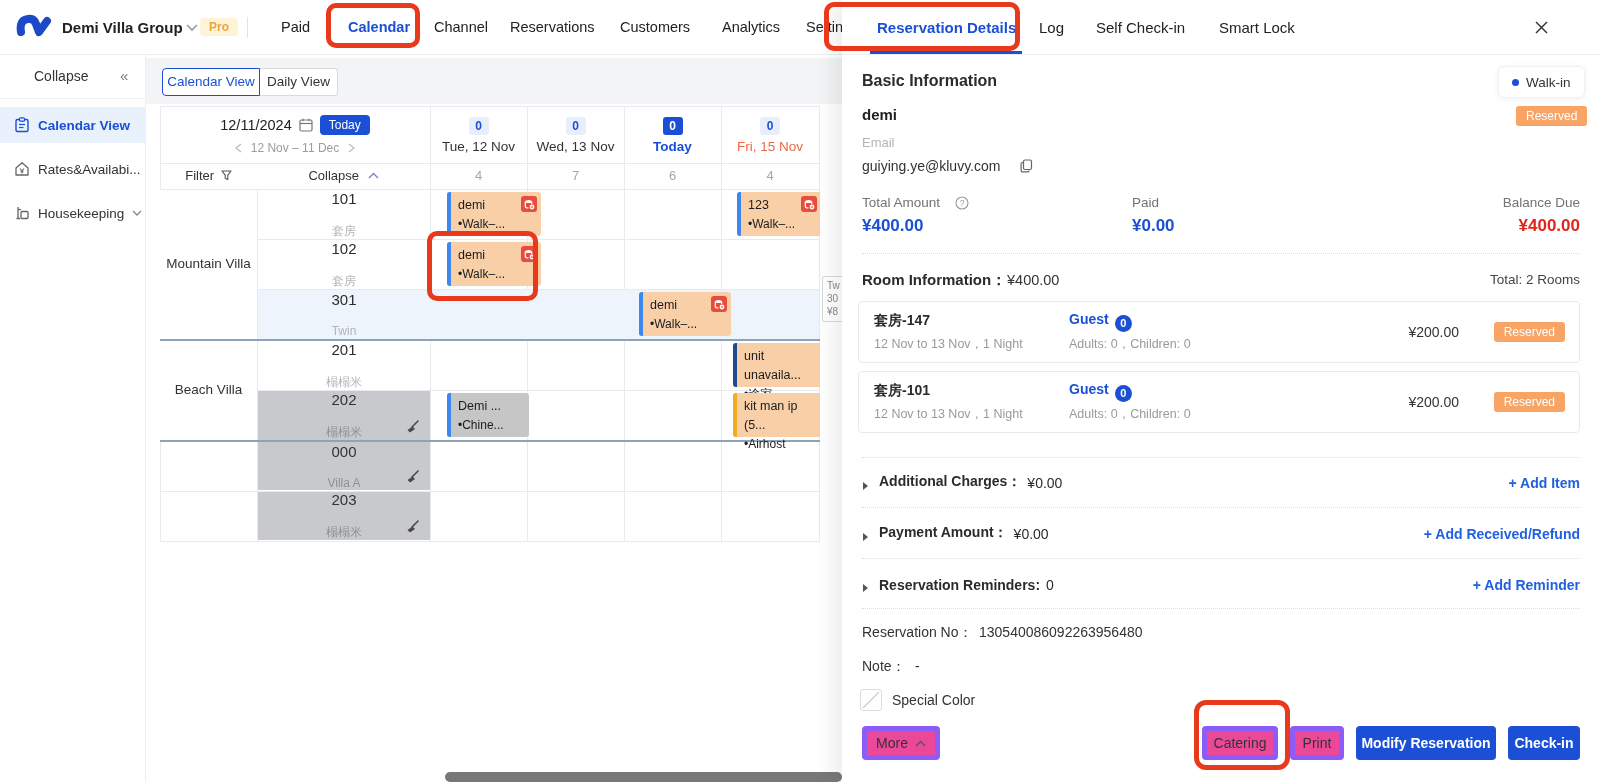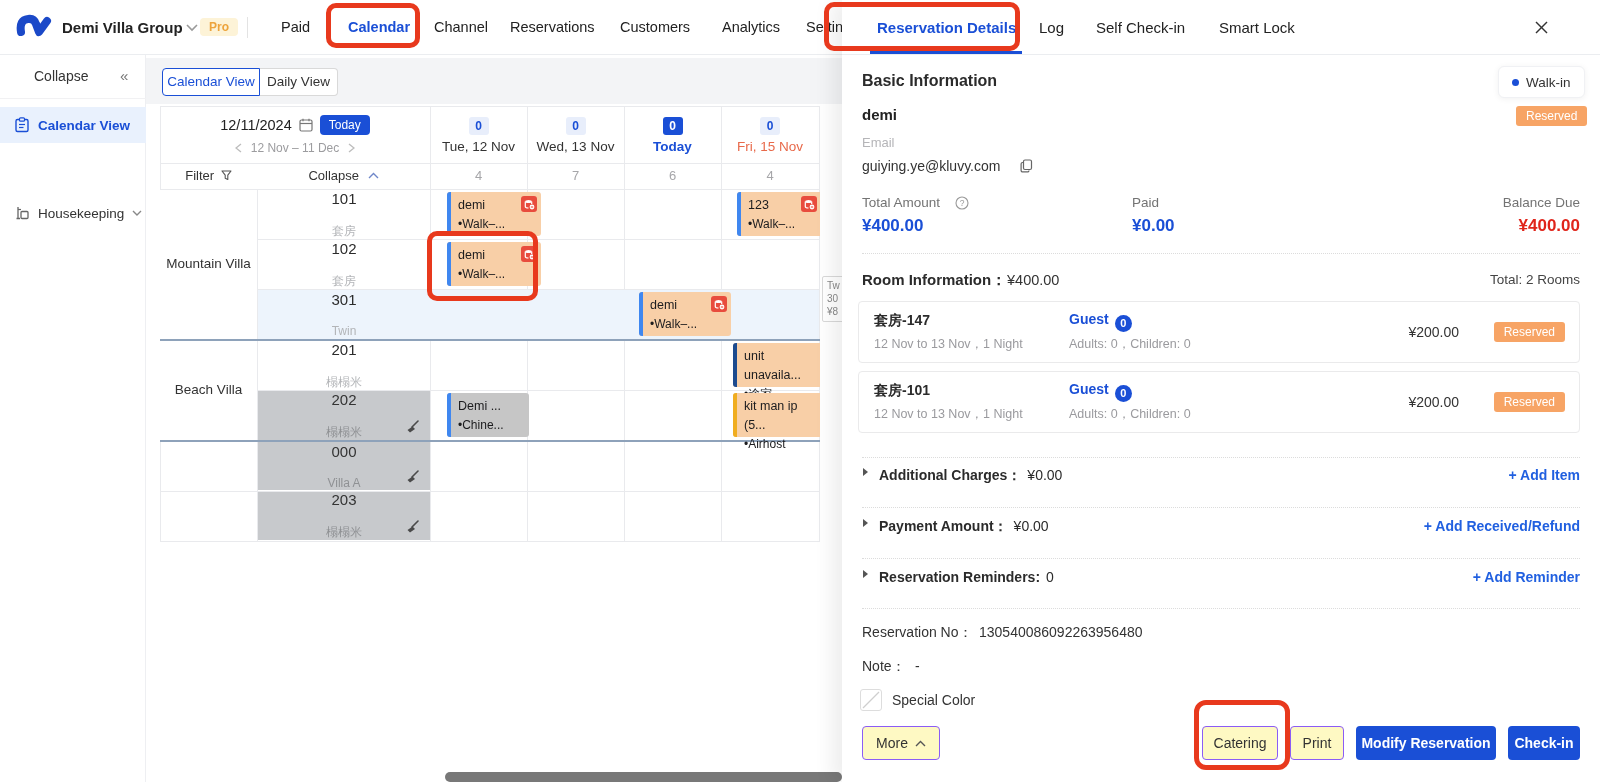--- a/index.html
+++ b/index.html
@@ -60,26 +60,26 @@
 .lab{font-size:13.5px;color:#737373}
 .amt{font-size:17px;font-weight:700;color:var(--accent)}
 .amt.red{color:var(--danger)}
 .card{position:absolute;left:858px;width:722px;height:62px;border:1px solid #eaeaeb;border-radius:4px}
 .card .nm{position:absolute;left:15px;top:10px;font-size:14px;font-weight:700;color:#2b2b2b}
 .card .gst{position:absolute;left:210px;top:9px;font-size:14px;font-weight:600;color:var(--accent)}
 .gbadge{display:inline-flex;width:17px;height:17px;border-radius:50%;background:var(--accent);color:#fff;font-size:11px;font-weight:700;align-items:center;justify-content:center;margin-left:6px;vertical-align:-3px}
 .card .sub1{position:absolute;left:15px;bottom:9px;font-size:12.5px;color:#9a9a9e}
 .card .sub2{position:absolute;left:210px;bottom:9px;font-size:12.5px;color:#9a9a9e}
 .card .prc{position:absolute;right:120px;top:22px;font-size:14px;color:#333}
-.exprow{position:absolute;left:862px;width:718px;height:24px;display:flex;align-items:flex-start}
+.exprow{position:absolute;left:862px;width:718px;height:24px;display:flex;align-items:flex-end}
 .exprow .cap{font-size:14px;color:#2b2b2b;font-weight:600;margin-left:10px}
 .exprow .val{font-size:14px;color:#2b2b2b;margin-left:6px}
 .exprow .act{margin-left:auto;font-size:14px;color:var(--link);font-weight:600;cursor:pointer}
 .btn{position:absolute;top:726px;height:34px;border-radius:4px;font-size:14px;display:flex;align-items:center;justify-content:center;cursor:pointer}
-.btn.ghost{border:1px solid #8b5cf6;background:#fef9c3;color:#333}
+.btn.ghost{border:5px solid #8b5cf6;background:#ec4899;color:#333}
 .btn.primary{background:var(--accent);color:#fff;font-weight:600}
 .redbox{position:absolute;border:5px solid var(--annotation);border-radius:10px;pointer-events:none;z-index:40}
 .ckbox{position:absolute;width:22px;height:22px;border:1px solid #ddd;border-radius:3px;background:#fff;cursor:pointer}
 svg{display:block}
 </style>
 </head>
 <body>
 
 <div class="stage">
 
@@ -114,20 +114,29 @@
     <div class="sideitem active" style="top:52px">
       <span style="margin-left:14px">
         <svg width="16" height="16" viewBox="0 0 16 16">
             <rect x="2" y="2.5" width="12" height="12" rx="1.5" fill="none" stroke="#1a4fd6" stroke-width="1.4"></rect>
             <rect x="5.5" y="0.8" width="5" height="3.4" rx="1" fill="#e9f1fd" stroke="#1a4fd6" stroke-width="1.2"></rect>
             <line x1="5" y1="7.5" x2="11" y2="7.5" stroke="#1a4fd6" stroke-width="1.2"></line>
             <line x1="5" y1="10.5" x2="9.5" y2="10.5" stroke="#1a4fd6" stroke-width="1.2"></line>
           </svg>
       </span>
       <span class="lbl">Calendar View</span>
+    </div>
+    <div class="sideitem" style="top:96px">
+      <span style="margin-left:14px">
+        <svg width="16" height="16" viewBox="0 0 16 16">
+            <path d="M2 7 L8 1.8 L14 7 V14 H2 Z" fill="none" stroke="#666" stroke-width="1.3" stroke-linejoin="round"></path>
+            <path d="M6 7.5 L8 10 L10 7.5 M8 10 V12.5 M6.5 10.8 H9.5" fill="none" stroke="#666" stroke-width="1.1"></path>
+          </svg>
+      </span>
+      <span class="lbl">Rates&amp;Availabi...</span>
     </div>
     <div class="sideitem" style="top:140px">
       <span style="margin-left:14px">
         <svg width="16" height="16" viewBox="0 0 16 16">
             <path d="M4 2 V13.5 M2.5 13.5 H6" fill="none" stroke="#666" stroke-width="1.3"></path>
             <rect x="7" y="6.5" width="7" height="7" rx="1" fill="none" stroke="#666" stroke-width="1.3"></rect>
             <path d="M4 4.5 H7" stroke="#666" stroke-width="1.2"></path>
           </svg>
       </span>
       <span class="lbl">Housekeeping</span>

